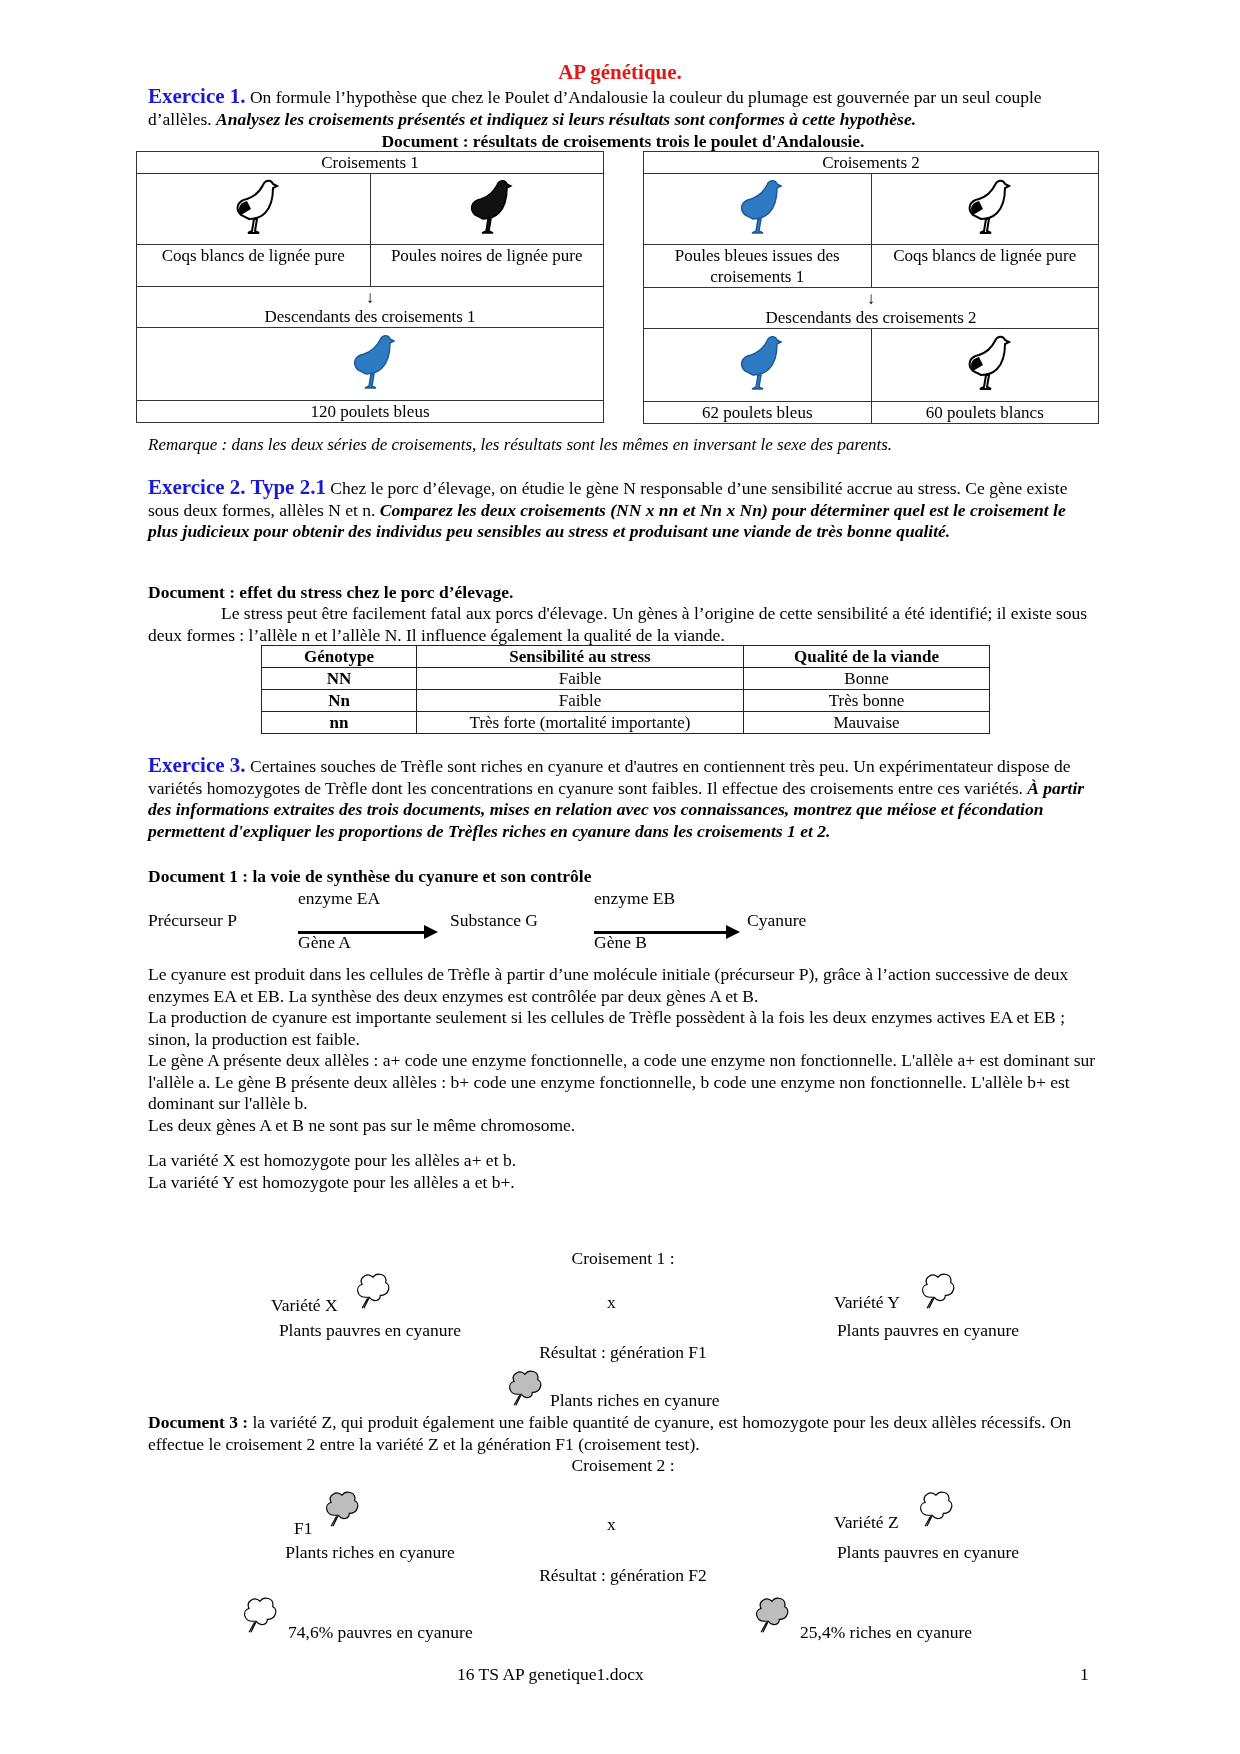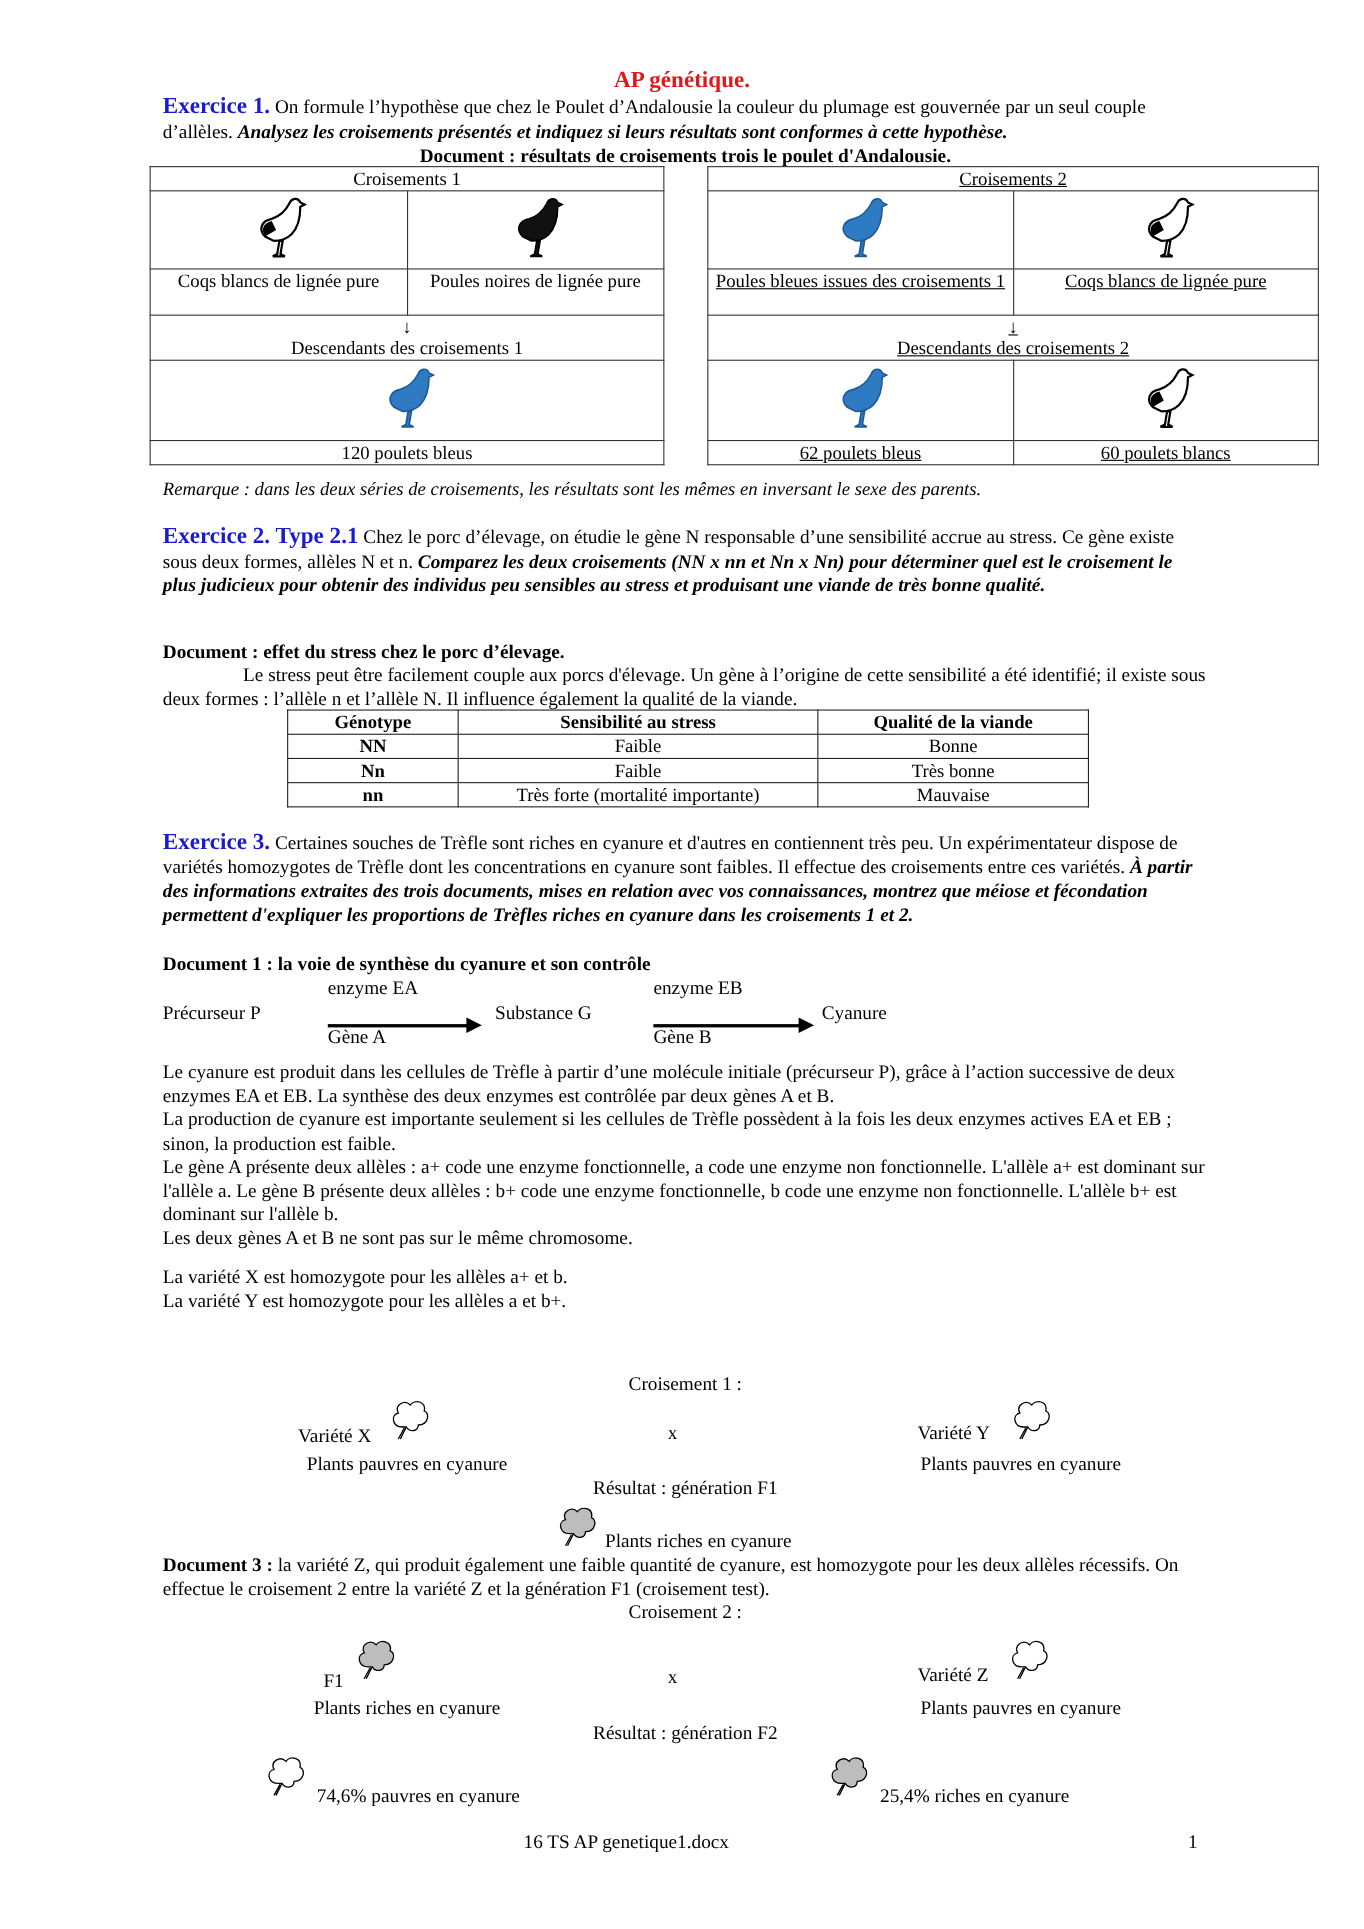--- a/index.html
+++ b/index.html
@@ -82,21 +82,21 @@
             <use href="#hen" fill="#2e7bc4" stroke="#1e5a96" stroke-width="1.5"></use>
           </svg>
     </td>
   </tr>
   <tr>
         <td colspan="2">120 poulets bleus</td>
       </tr>
 </tbody>
   </table>
 
-<table class="cross" style="left:643px;top:151px;width:556px;text-decoration:underline;">
+<table class="cross" style="left:643px;top:151px;width:456px;">
   <tbody>
       <tr>
         <td colspan="2">Croisements 2</td>
       </tr>
   <tr>
     <td class="img">
       <svg class="hen" viewBox="0 0 64 64">
             <use href="#hen" fill="#2e7bc4" stroke="#1e5a96" stroke-width="1.5"></use>
           </svg>
     </td>
@@ -137,21 +137,21 @@
 </tbody>
   </table>
 
 <div class="abs i" style="left:148px;top:435px;width:960px;font-size:17px;">Remarque : dans les deux séries de croisements, les résultats sont les mêmes en inversant le sexe des parents.</div>
 
 <div class="abs para" style="top:477px;">
   <span class="ex-head">Exercice 2. Type 2.1</span><span> Chez le porc d’élevage, on étudie le gène N responsable d’une sensibilité accrue au stress. Ce gène existe sous deux formes, allèles N et n. </span><span class="bi">Comparez les deux croisements (NN x nn et Nn x Nn) pour déterminer quel est le croisement le plus judicieux pour obtenir des individus peu sensibles au stress et produisant une viande de très bonne qualité.</span>
 </div>
 
 <div class="abs b" style="left:148px;top:582px;">Document : effet du stress chez le porc d’élevage.</div>
-<div class="abs para" style="top:603px;text-indent:73px;">Le stress peut être facilement couple aux porcs d'élevage. Un gène à l’origine de cette sensibilité a été identifié; il existe sous deux formes : l’allèle n et l’allèle N. Il influence également la qualité de la viande.</div>
+<div class="abs para" style="top:603px;text-indent:73px;">Le stress peut être facilement fatal aux porcs d'élevage. Un gènes à l’origine de cette sensibilité a été identifié; il existe sous deux formes : l’allèle n et l’allèle N. Il influence également la qualité de la viande.</div>
 
 <table class="stress">
   <colgroup>
       <col style="width:155px">
       <col style="width:327px">
       <col style="width:246px">
     </colgroup>
   <tbody>
       <tr>
     <th>Génotype</th>
@@ -255,14 +255,14 @@
 
 <svg class="abs clover" style="left:240px;top:1592px;" viewBox="0 0 44 44">
     <use href="#clover" fill="#fff" stroke="#000" stroke-width="1.3"></use>
   </svg>
 <div class="abs" style="left:288px;top:1622px;">74,6%  pauvres en cyanure</div>
 <svg class="abs clover" style="left:752px;top:1592px;" viewBox="0 0 44 44">
     <use href="#clover" fill="#bdbdbd" stroke="#000" stroke-width="1.3"></use>
   </svg>
 <div class="abs" style="left:800px;top:1622px;">25,4% riches en cyanure</div>
 
-<div class="abs" style="left:476px;top:1664px;">16  TS  AP  genetique1.docx</div>
+<div class="abs" style="left:457px;top:1664px;">16  TS  AP  genetique1.docx</div>
 <div class="abs" style="left:1080px;top:1664px;">1</div>
 
 </body></html>

